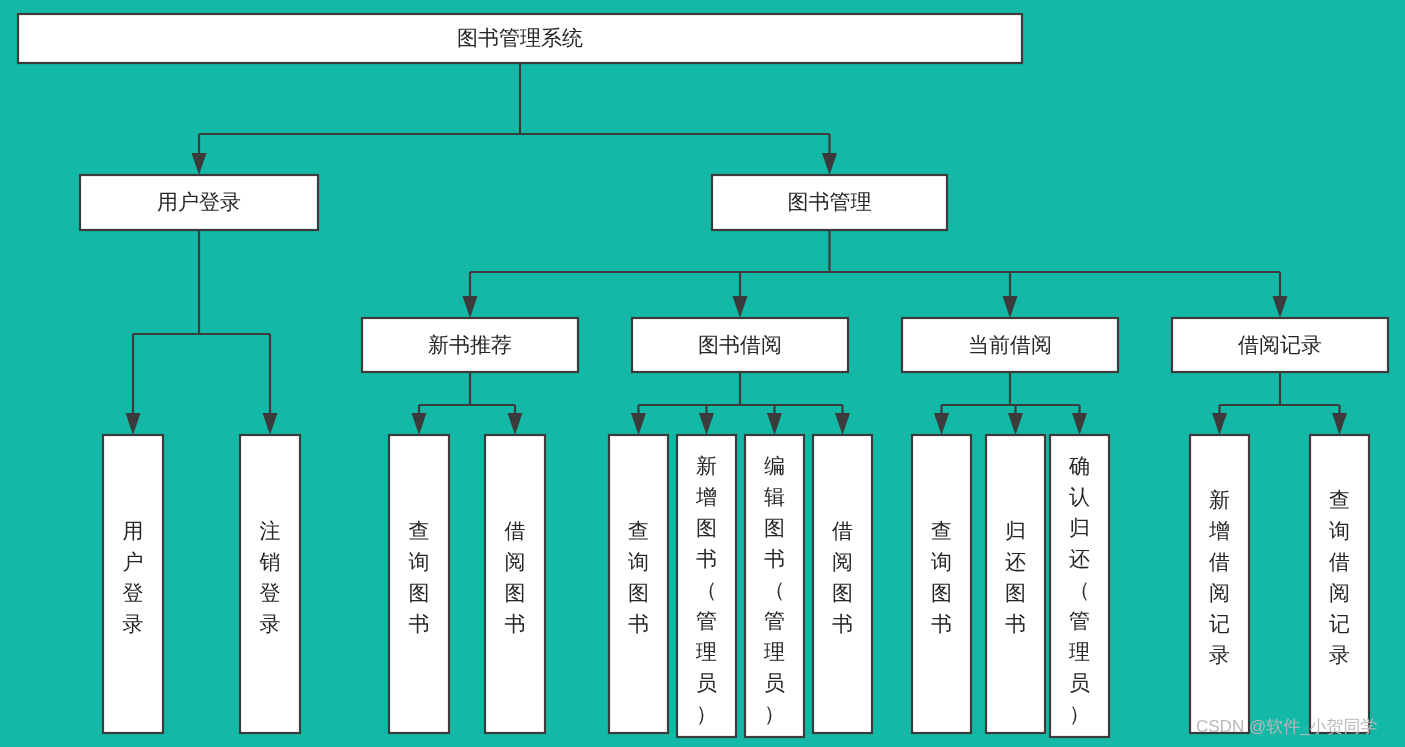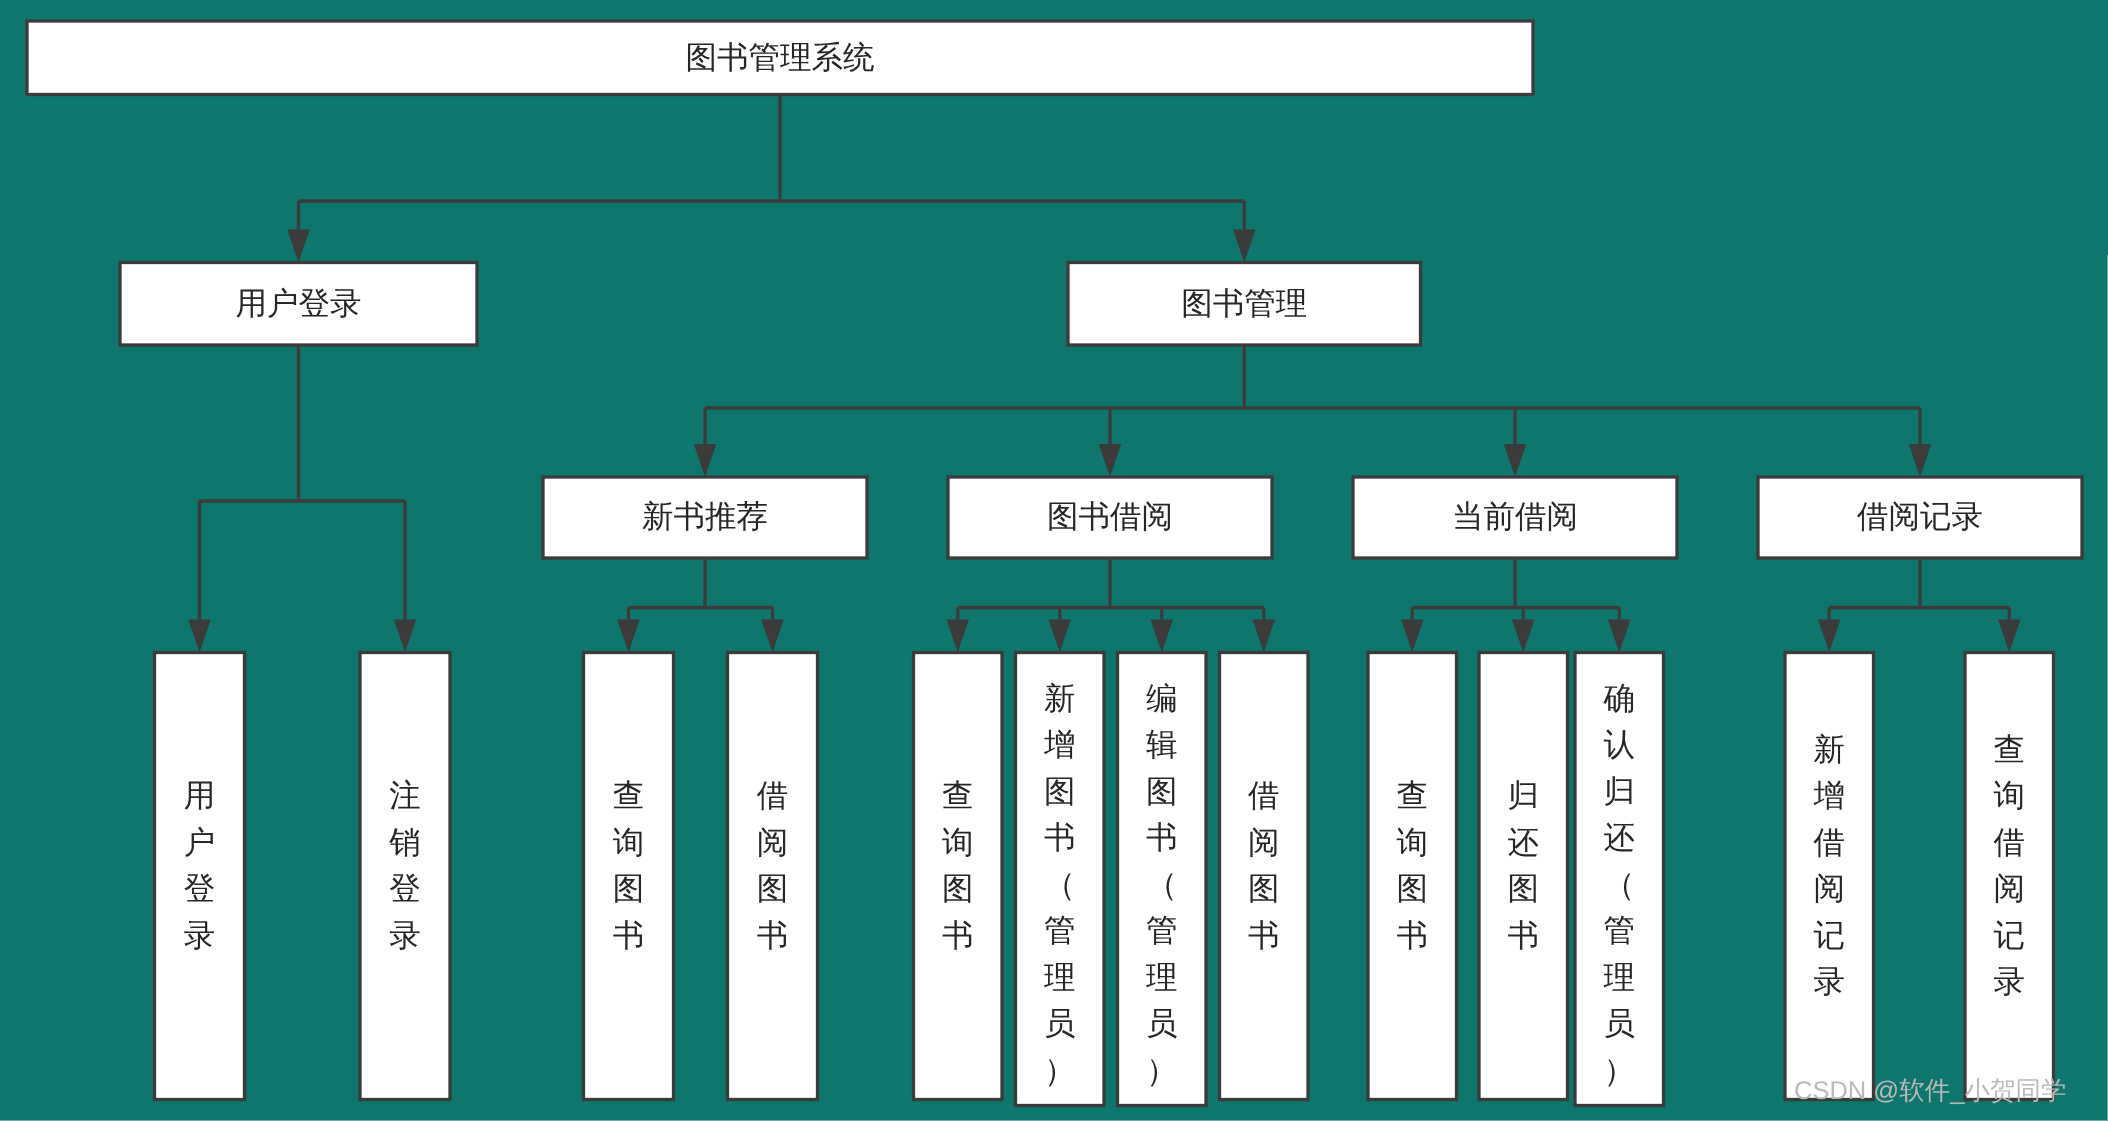--- a/index.html
+++ b/index.html
@@ -12,21 +12,21 @@
     width: 1405px;
     height: 747px;
     font-family: "Liberation Sans", "DejaVu Sans", sans-serif;
     overflow: hidden;
     position: relative;
   }
   #diagram-root {
     position: relative;
     width: 1405px;
     height: 747px;
-    background: #0f766e;
+    background: #14b8a6;
   }
   svg#diagram-svg {
     position: absolute;
     left: 0;
     top: 0;
     width: 1405px;
     height: 747px;
     display: block;
   }
   .node-box {

